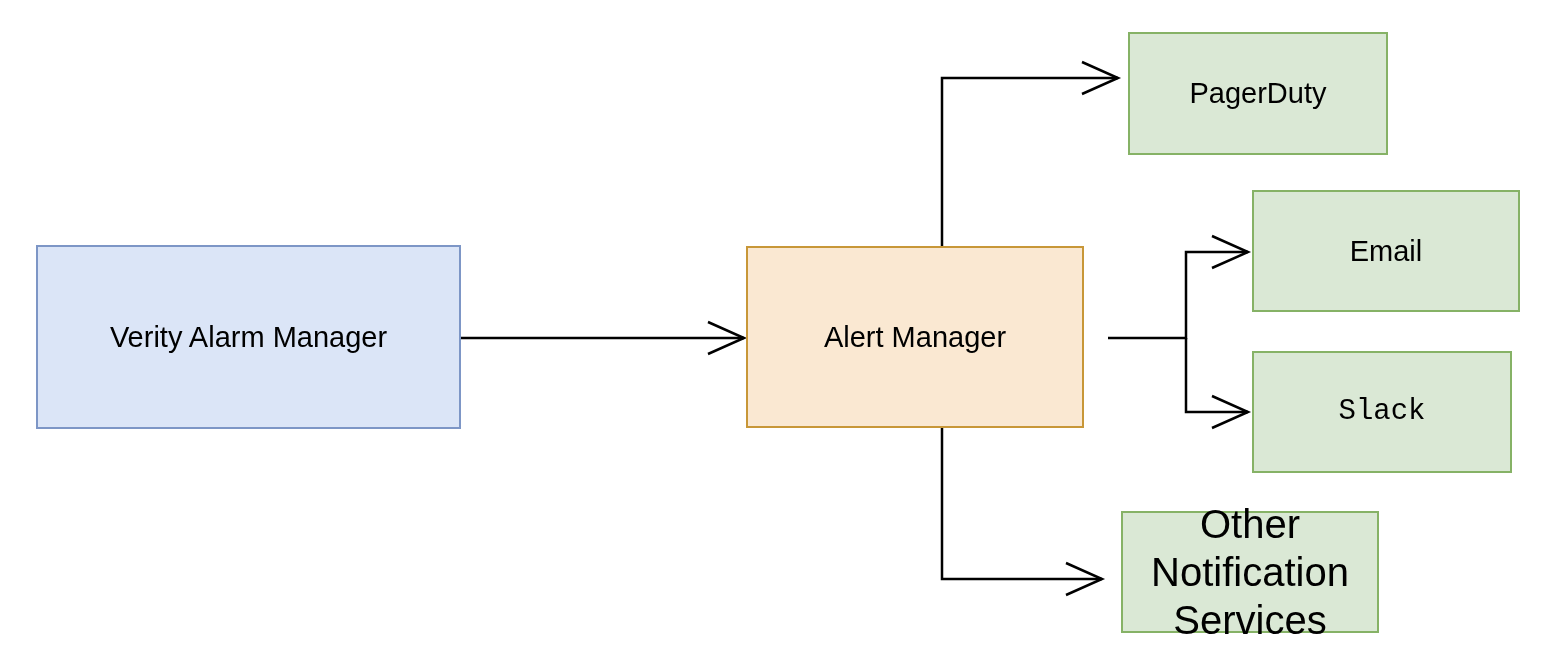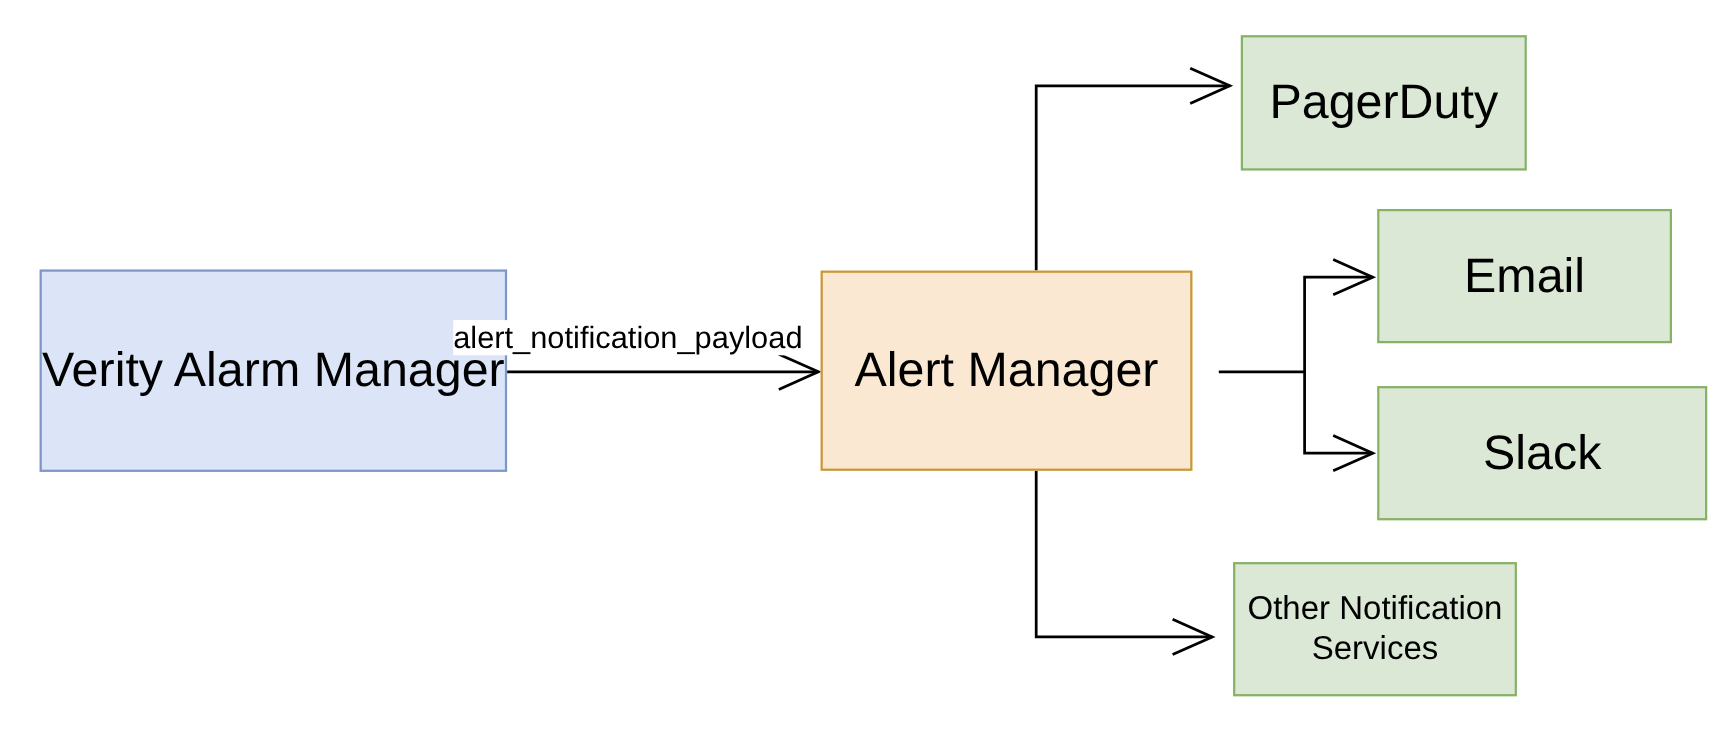--- a/index.html
+++ b/index.html
@@ -31,37 +31,37 @@
     stroke-linejoin: miter;
   }
   .node {
     position: absolute;
     box-sizing: border-box;
     display: flex;
     align-items: center;
     justify-content: center;
     text-align: center;
     border: 2px solid #000;
-    font-size: 44px;
+    font-size: 29px;
     line-height: 1.2;
   }
   .node-source {
     background: var(--source-fill, #dbe5f7);
     border-color: var(--source-stroke, #7d96c6);
   }
   .node-hub {
     background: var(--hub-fill, #fae8d2);
     border-color: var(--hub-stroke, #c89738);
   }
   .node-target {
     background: var(--target-fill, #dae8d5);
     border-color: var(--target-stroke, #86b266);
   }
   .node-small {
-    font-size: 30px;
+    font-size: 40px;
     padding: 0 4px;
   }
   .edge-label {
     position: absolute;
     font-size: 28px;
     white-space: nowrap;
     background: #ffffff;
   }
 </style>
 </head>
@@ -106,23 +106,22 @@
   </div>
 
   <div class="node node-target" style="left:1128px; top:32px; width:260px; height:123px;">
     <span>PagerDuty</span>
   </div>
 
   <div class="node node-target" style="left:1252px; top:190px; width:268px; height:122px;">
     <span>Email</span>
   </div>
 
-  <div class="node node-target" style="left:1252px; top:351px; width:300px; height:122px;">
+  <div class="node node-target" style="left:1252px; top:351px; width:260px; height:122px;font-family:Liberation Mono, monospace;">
     <span>Slack</span>
   </div>
 
   <div class="node node-target node-small" style="left:1121px; top:511px; width:258px; height:122px;">
     <span>Other Notification Services</span>
   </div>
 
-  <div class="edge-label" style="left:412px; top:291px;">alert_notification_payload</div>
 
 </div>
 
 </body></html>

